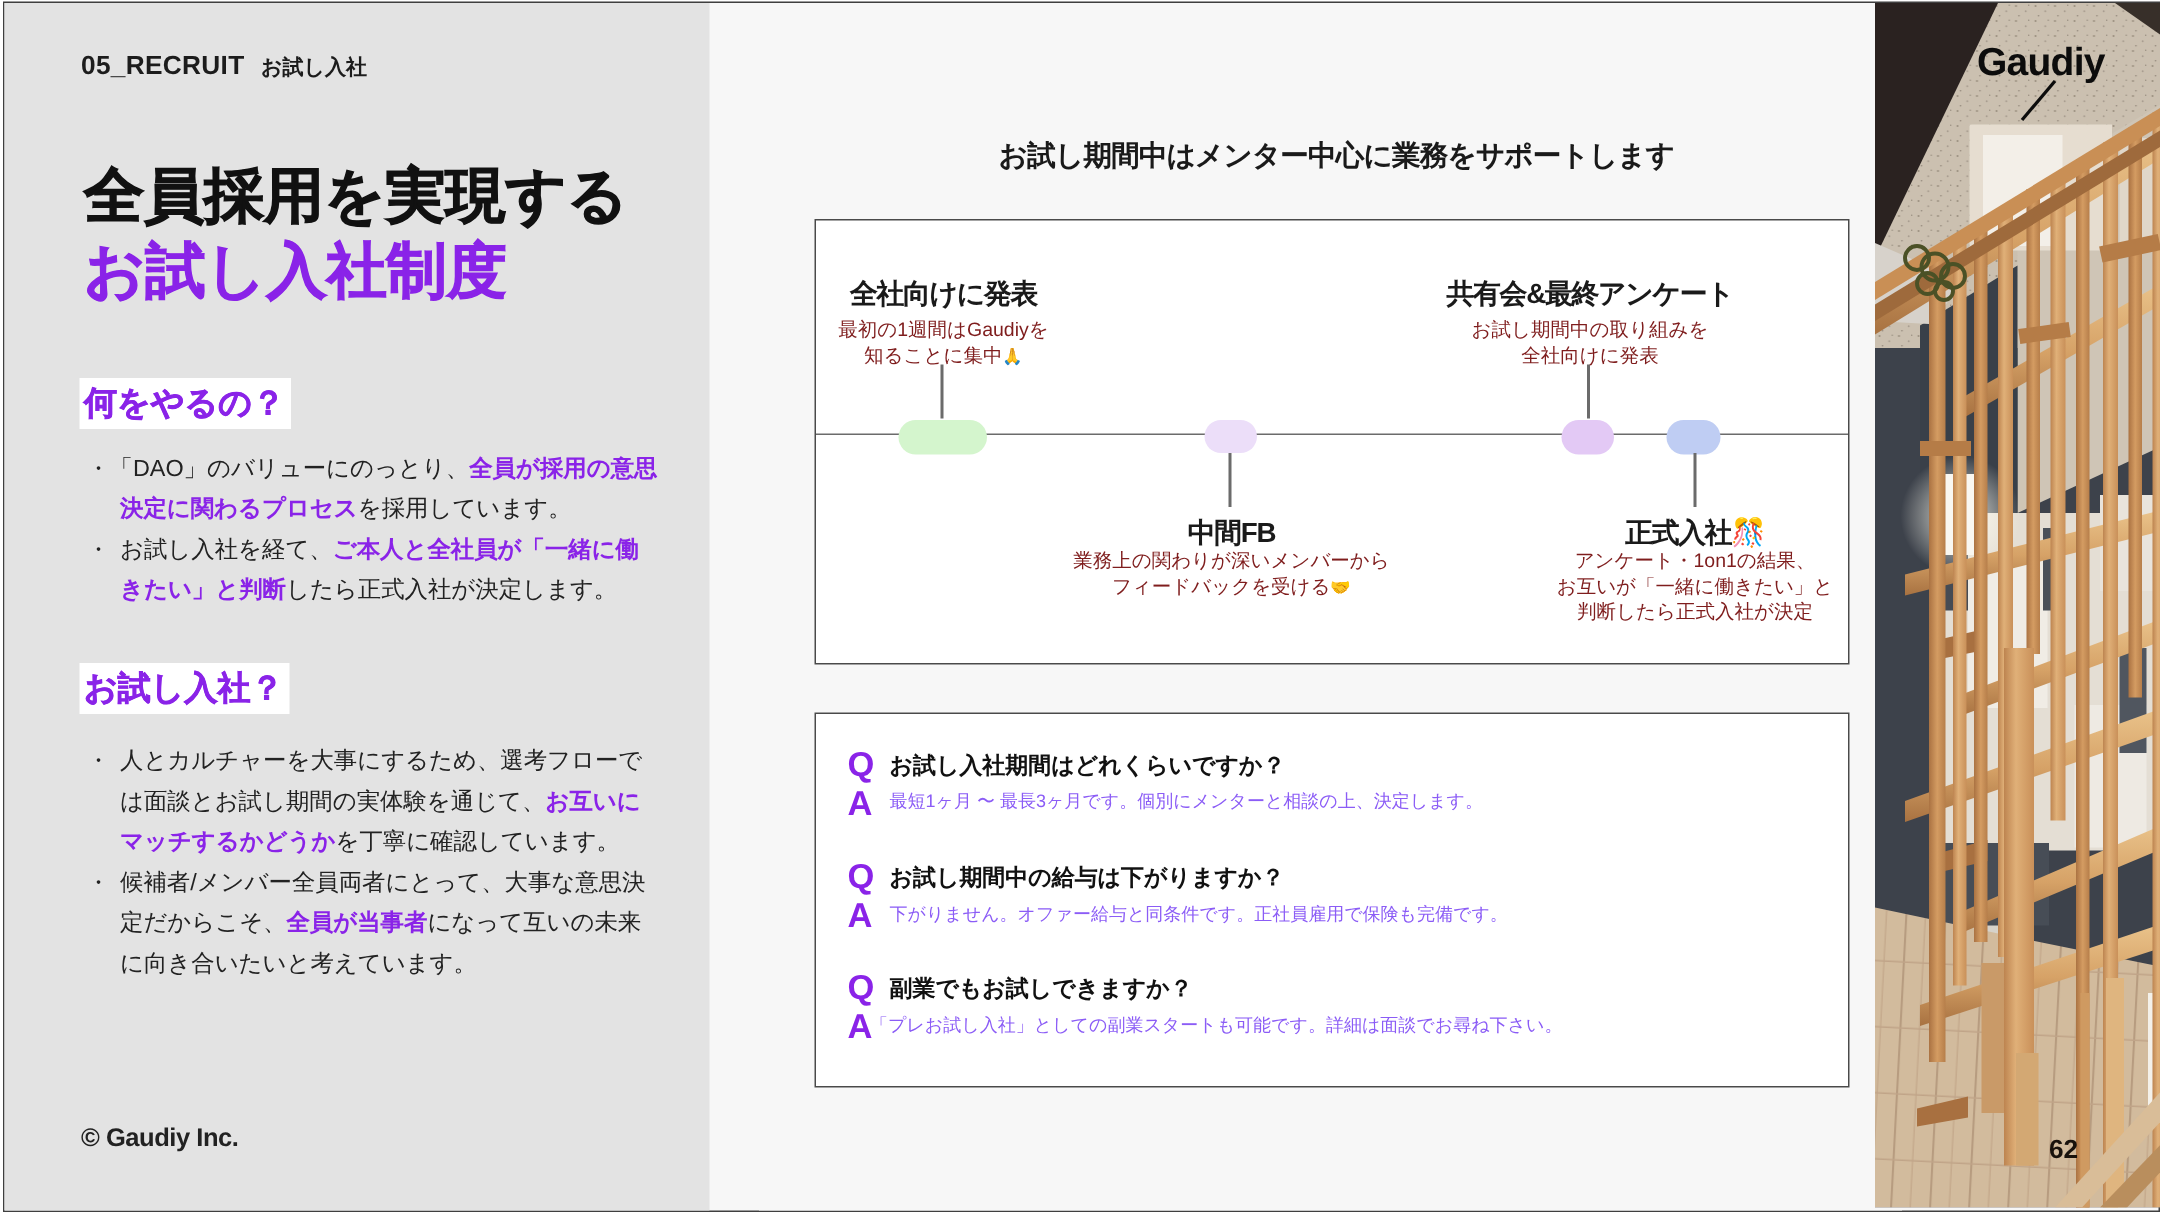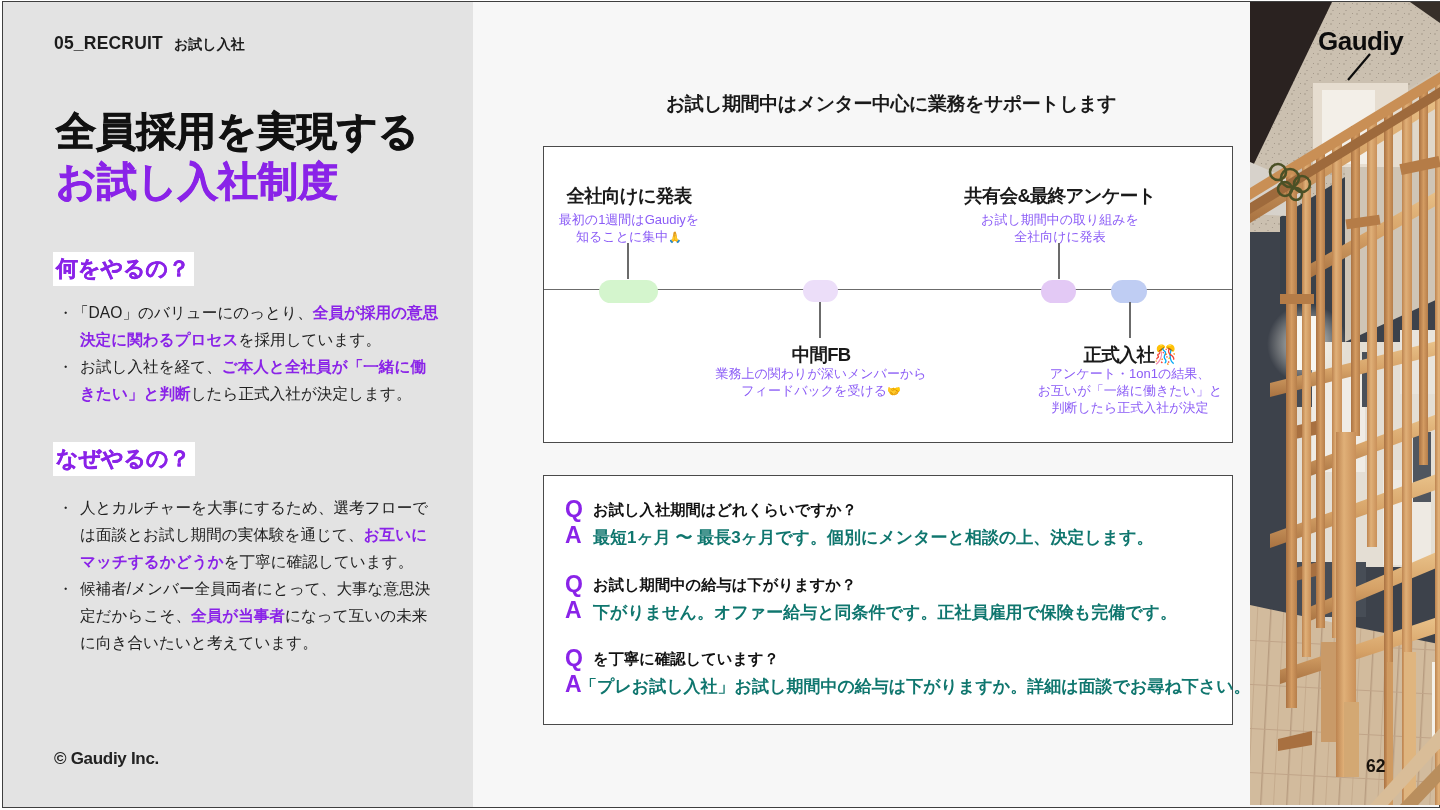--- a/index.html
+++ b/index.html
@@ -20,44 +20,44 @@
   .copy{position:absolute;left:51px;top:747px;font-size:17px;font-weight:700;color:#222;letter-spacing:-0.3px;text-align:right;}
   
   .mid{position:absolute;left:470px;top:0;width:762px;height:100%;background:#f7f7f7;margin-left:33px;}
   .midtitle{position:absolute;left:40px;top:89px;width:690px;text-align:center;font-size:19px;font-weight:800;color:#1a1a1a;letter-spacing:-0.5px;}
   .tbox{position:absolute;left:37px;top:144px;width:688px;height:295px;background:#fff;border:1.5px solid #4a4a4a;}
   .hline{position:absolute;left:0;top:142px;width:100%;height:1.7px;background:#6b6b6b;}
   .pill{position:absolute;border-radius:12px;}
   .conn{position:absolute;width:1.7px;background:#6b6b6b;}
   .tl{position:absolute;text-align:center;color:#1a1a1a;}
   .tl .h{font-size:18.5px;font-weight:800;letter-spacing:-0.8px;}
-  .tl .s{font-size:13px;line-height:17px;margin-top:3px;color:#8b5cf6;}
+  .tl .s{font-size:13px;line-height:17px;margin-top:3px;color:#7f1d1d;}
   .tl.below .s{margin-top:-2px;}
   .emj{font-size:11px;}
   .qabox{position:absolute;left:37px;top:473px;width:688px;height:248px;background:#fff;border:1.5px solid #4a4a4a;}
   .qrow{position:absolute;left:21px;}
   .qa{font-size:23px;font-weight:700;color:#8a23e8;position:absolute;left:0;top:0;}
   .qt{position:absolute;left:28px;top:4px;font-size:15.3px;font-weight:700;color:#111;white-space:nowrap;}
-  .at{position:absolute;left:28px;top:4px;font-size:17px;font-weight:700;color:#0f766e;white-space:nowrap;}
+  .at{position:absolute;left:28px;top:4px;font-size:12px;font-weight:400;color:#8b5cf6;white-space:nowrap;}
   
   .photo{position:absolute;left:1231px;top:0;width:203px;height:805px;overflow:hidden;padding-left:16px;}
   .pagenum{position:absolute;left:1363px;top:754px;font-size:17.5px;font-weight:700;color:#19120c;text-align:right;}
 </style>
 </head>
 <body>
 <div class="frame">
   <div class="left">
     <div class="kicker">05_RECRUIT<span class="sub">お試し入社</span></div>
     <div class="title">全員採用を実現する<br><span class="p">お試し入社制度</span></div>
     <div class="h2" style="top:250px;">何をやるの？</div>
     <div class="blist" style="top:297px;">
       <div class="bl" style="text-indent:-7px;"><span class="dot" style="text-indent:0;">・</span>「DAO」のバリューにのっとり、<span class="pb">全員が採用の意思決定に関わるプロセス</span>を採用しています。</div>
       <div class="bl"><span class="dot">・</span>お試し入社を経て、<span class="pb">ご本人と全社員が「一緒に働きたい」と判断</span>したら正式入社が決定します。</div>
     </div>
-    <div class="h2" style="top:440px;">なぜやるの？</div>
+    <div class="h2" style="top:440px;">お試し入社？</div>
     <div class="blist" style="top:492px;">
       <div class="bl"><span class="dot">・</span>人とカルチャーを大事にするため、選考フローでは面談とお試し期間の実体験を通じて、<span class="pb">お互いにマッチするかどうか</span>を丁寧に確認しています。</div>
       <div class="bl"><span class="dot">・</span>候補者/メンバー全員両者にとって、大事な意思決定だからこそ、<span class="pb">全員が当事者</span>になって互いの未来に向き合いたいと考えています。</div>
     </div>
     <div class="copy">© Gaudiy Inc.</div>
   </div>
 
   <div class="mid">
     <div class="midtitle">お試し期間中はメンター中心に業務をサポートします</div>
     <div class="tbox">
@@ -102,25 +102,25 @@
       <div class="qrow" style="top:95px;">
           <span class="qa">Q</span>
           <span class="qt">お試し期間中の給与は下がりますか？</span>
         </div>
       <div class="qrow" style="top:121px;">
           <span class="qa">A</span>
           <span class="at">下がりません。オファー給与と同条件です。正社員雇用で保険も完備です。</span>
         </div>
       <div class="qrow" style="top:169px;">
           <span class="qa">Q</span>
-          <span class="qt">を丁寧に確認しています？</span>
+          <span class="qt">副業でもお試しできますか？</span>
         </div>
       <div class="qrow" style="top:195px;">
           <span class="qa">A</span>
-          <span class="at" style="margin-left:-13px;">「プレお試し入社」お試し期間中の給与は下がりますか。詳細は面談でお尋ね下さい。</span>
+          <span class="at" style="margin-left:-13px;">「プレお試し入社」としての副業スタートも可能です。詳細は面談でお尋ね下さい。</span>
         </div>
     </div>
   </div>
 
   <div class="photo">
     <svg width="203" height="803" viewBox="0 0 203 803">
       <defs>
         <linearGradient id="wv1" x1="0" y1="0" x2="1" y2="0">
           <stop offset="0" stop-color="#bd8450"></stop>
             <stop offset="0.4" stop-color="#e0b078"></stop>

